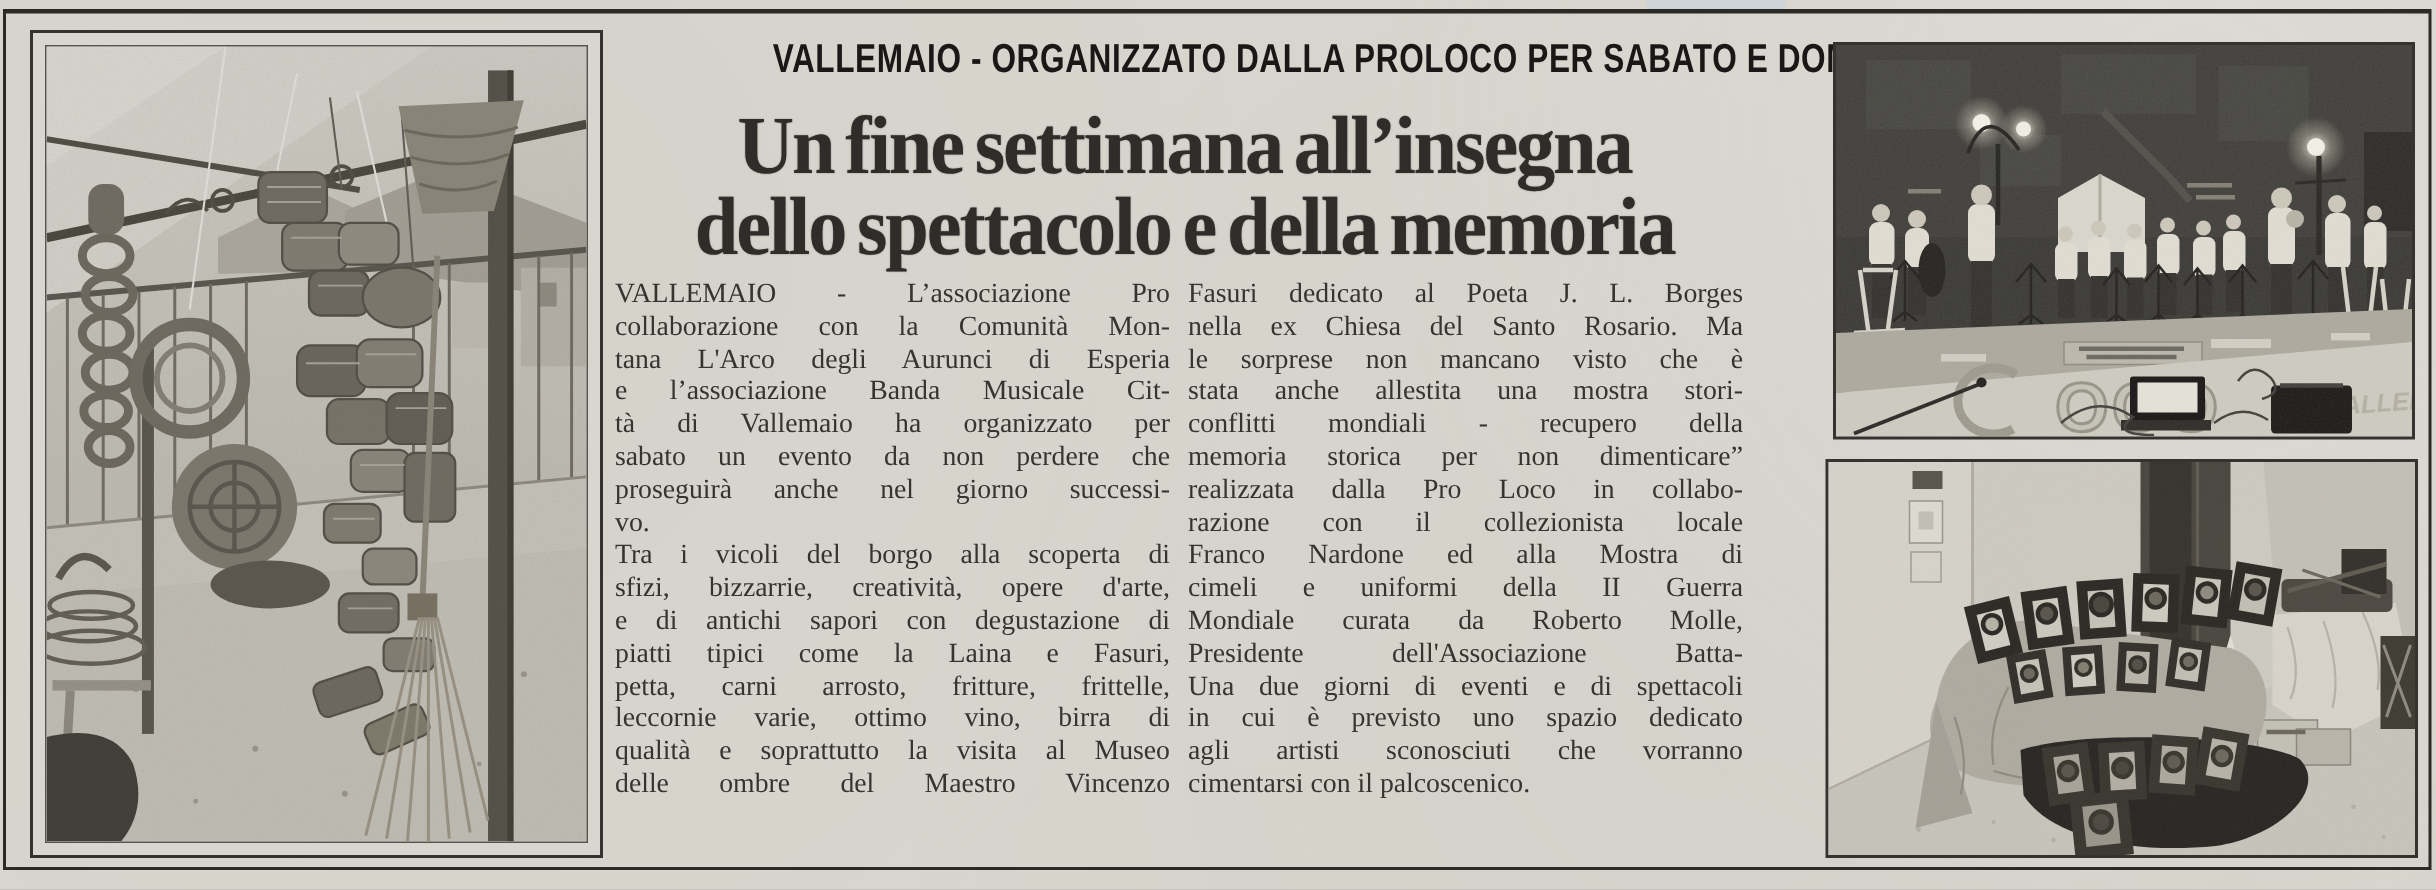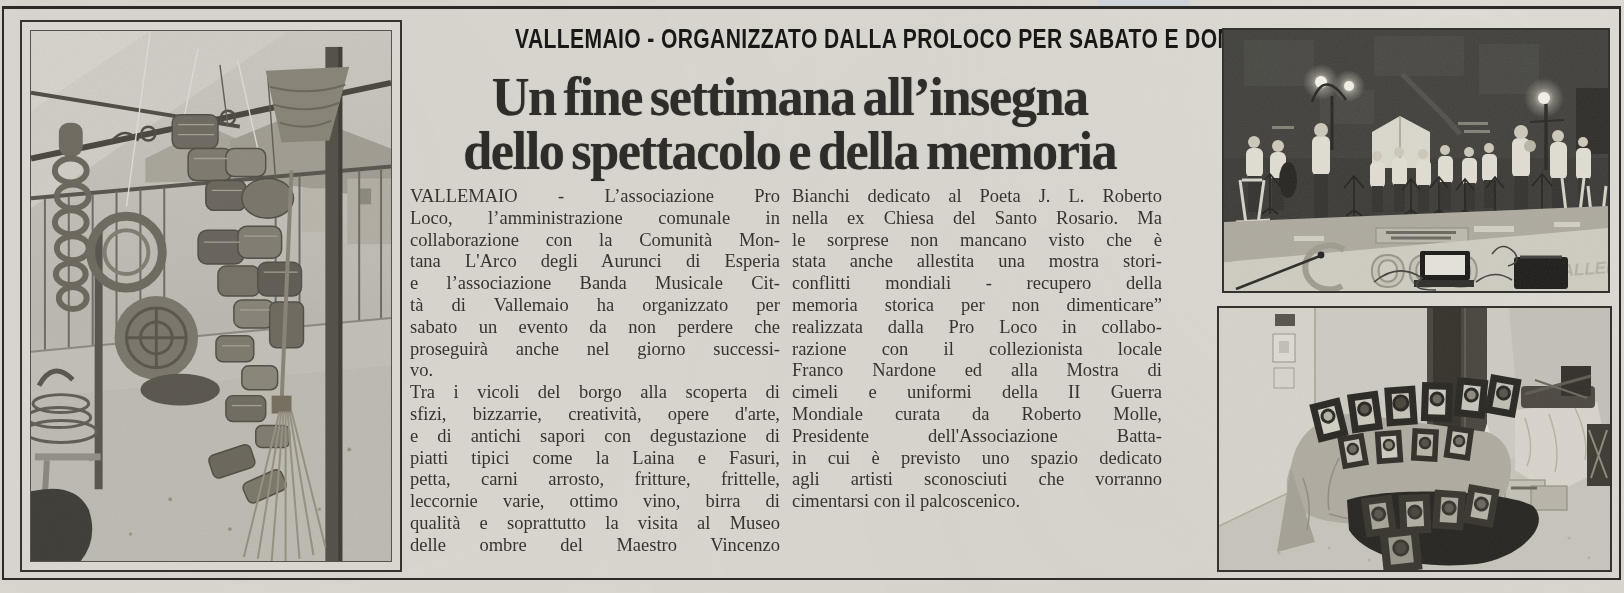--- a/index.html
+++ b/index.html
@@ -232,50 +232,50 @@
       </div>
       <div class="hl">
         <span>dello spettacolo e della memoria</span>
       </div>
     </div>
   </div>
 
   <div class="columns">
     <div class="col">
         <div class="bl">VALLEMAIO - L’associazione Pro</div>
-        <div class="bl">Loco, l’amministrazione comunale in</div>
         <div class="bl">collaborazione con la Comunità Mon-</div>
         <div class="bl">tana L'Arco degli Aurunci di Esperia</div>
         <div class="bl">e l’associazione Banda Musicale Cit-</div>
         <div class="bl">tà di Vallemaio ha organizzato per</div>
         <div class="bl">sabato un evento da non perdere che</div>
         <div class="bl">proseguirà anche nel giorno successi-</div>
         <div class="bl pe">vo.</div>
         <div class="bl">Tra i vicoli del borgo alla scoperta di</div>
         <div class="bl">sfizi, bizzarrie, creatività, opere d'arte,</div>
         <div class="bl">e di antichi sapori con degustazione di</div>
         <div class="bl">piatti tipici come la Laina e Fasuri,</div>
         <div class="bl">petta, carni arrosto, fritture, frittelle,</div>
         <div class="bl">leccornie varie, ottimo vino, birra di</div>
         <div class="bl">qualità e soprattutto la visita al Museo</div>
         <div class="bl">delle ombre del Maestro Vincenzo</div>
       </div>
     <div class="col">
-        <div class="bl">Bianchi dedicato al Poeta J. L. Roberto</div>
+        <div class="bl">Fasuri dedicato al Poeta J. L. Borges</div>
         <div class="bl">nella ex Chiesa del Santo Rosario. Ma</div>
         <div class="bl">le sorprese non mancano visto che è</div>
         <div class="bl">stata anche allestita una mostra stori-</div>
         <div class="bl">conflitti mondiali - recupero della</div>
         <div class="bl">memoria storica per non dimenticare”</div>
         <div class="bl">realizzata dalla Pro Loco in collabo-</div>
         <div class="bl">razione con il collezionista locale</div>
         <div class="bl">Franco Nardone ed alla Mostra di</div>
         <div class="bl">cimeli e uniformi della II Guerra</div>
         <div class="bl">Mondiale curata da Roberto Molle,</div>
         <div class="bl">Presidente dell'Associazione Batta-</div>
+        <div class="bl">Una due giorni di eventi e di spettacoli</div>
         <div class="bl">in cui è previsto uno spazio dedicato</div>
         <div class="bl">agli artisti sconosciuti che vorranno</div>
         <div class="bl pe">cimentarsi con il palcoscenico.</div>
       </div>
   </div>
 
   <figure class="photo photo-tr" style="margin:0" role="img" aria-label="Town band performing at night on an outdoor stage">
     <svg viewBox="0 0 384 261" preserveAspectRatio="none">
       <defs>
         <radialGradient id="glow">

